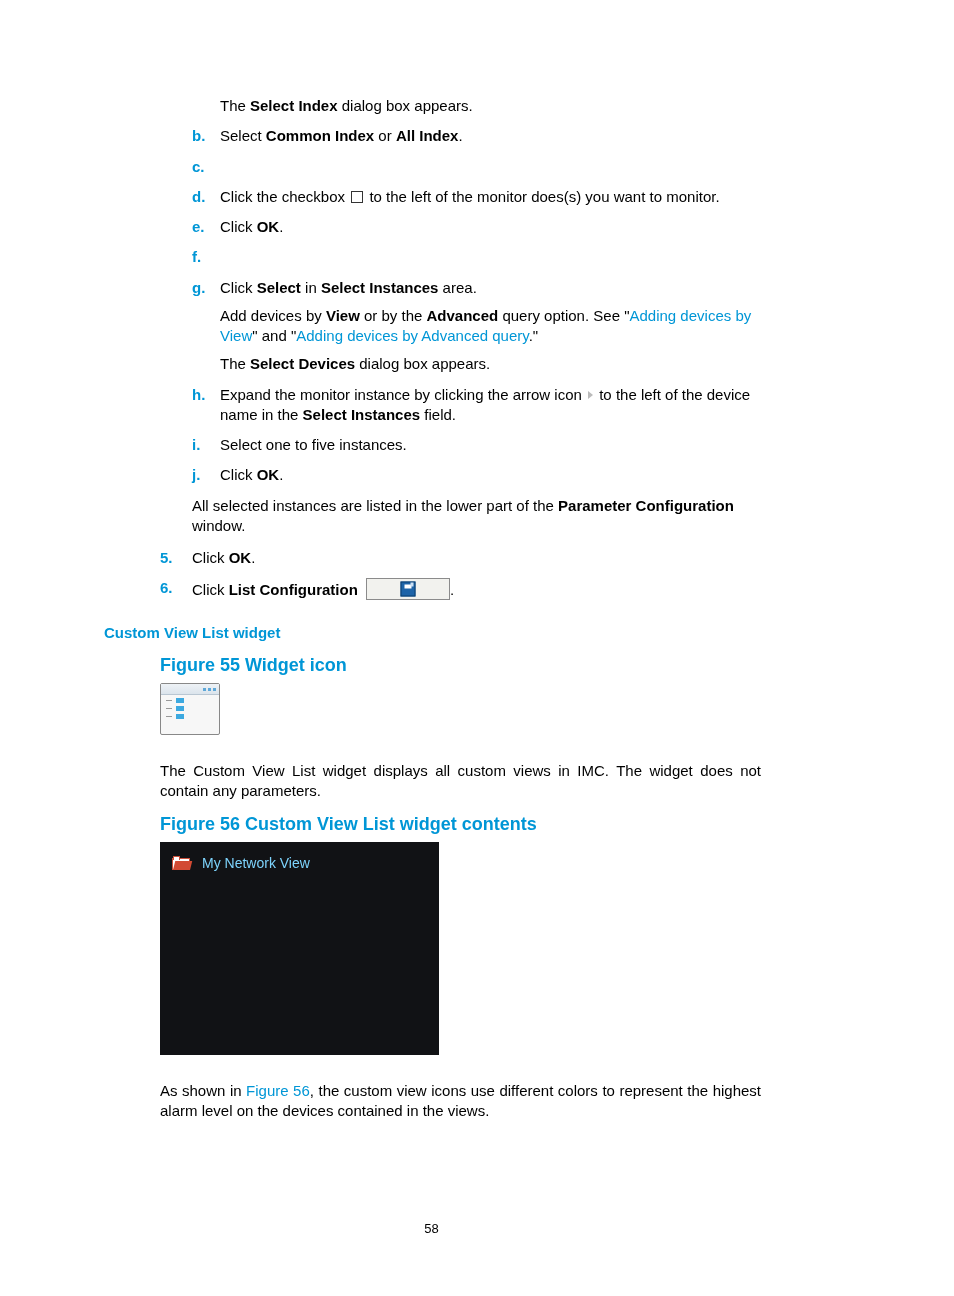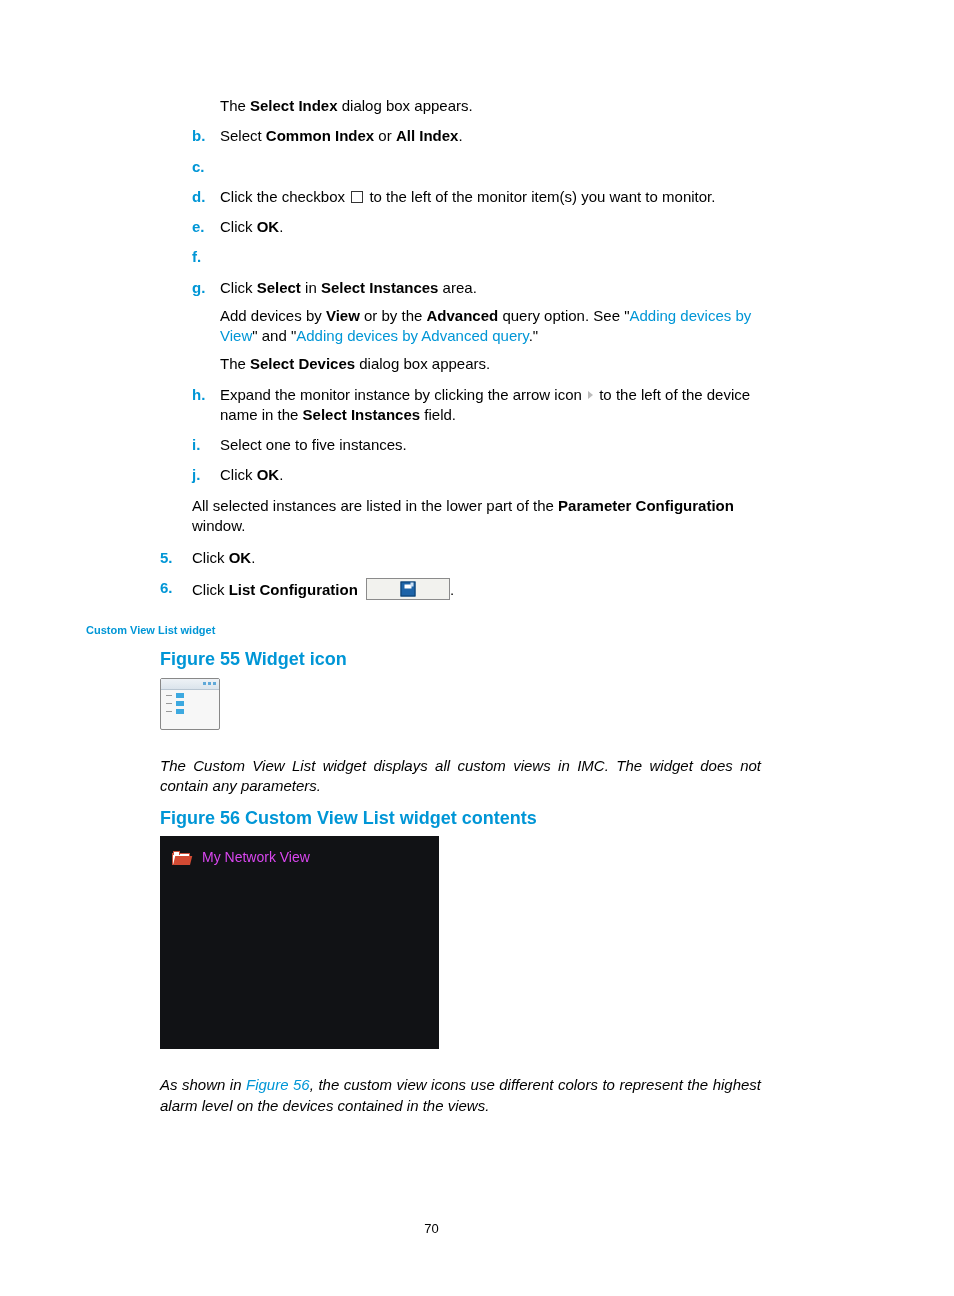--- a/index.html
+++ b/index.html
@@ -104,22 +104,22 @@
   }
   .save-btn-slot {
     position: absolute;
     right: 1px; top: 0;
     width: 3px; height: 4px;
     background: #cbe0f3;
   }
   .h3 {
     color: #0096d6;
     font-weight: 700;
-    font-size: 11px;
-    margin: 22px 0 8px 0;
+    font-size: 15px;
+    margin: 22px 0 8px 18px;
   }
   .fig-caption {
     color: #0096d6;
     font-weight: 700;
     font-size: 18px;
     margin: 10px 0 6px 0;
     padding-left: 74px;
   }
   .fig55-wrap {
     padding-left: 74px;
@@ -155,21 +155,20 @@
   .widget-icon .dash {
     width: 6px; height: 1px; background: #999;
   }
   .widget-icon .chip {
     width: 8px; height: 5px; background: #3da9e0;
   }
   .para {
     padding-left: 74px;
     margin: 0 16px 10px 0;
     text-align: justify;
-    font-style: italic;
   }
   .fig56-box {
     margin-left: 74px;
     width: 279px;
     height: 213px;
     background: #111215;
     position: relative;
   }
   .fig56-row {
     position: absolute;
@@ -201,21 +200,21 @@
   }
   .folder-front {
     position: absolute;
     left: 1px; bottom: 0;
     width: 17px; height: 9px;
     background: #d24a33;
     transform: skewX(-14deg);
     transform-origin: bottom left;
   }
   .fig56-text {
-    color: #d946ef;
+    color: #7dd3fc;
     font-size: 14px;
   }
   .page-num {
     position: absolute;
     bottom: 60px;
     left: 0; right: 0;
     text-align: center;
     font-size: 13px;
   }
   .after-list {
@@ -244,21 +243,21 @@
       </li>
       <li>
         <span class="marker">c.</span>
       </li>
       <li>
         <span class="marker">d.</span>
         <div class="item-body">
           <p>
             <span>Click the checkbox</span>
             <span class="checkbox-inline"></span>
-            <span>to the left of the monitor item(s) you want to monitor.</span>
+            <span>to the left of the monitor does(s) you want to monitor.</span>
           </p>
         </div>
       </li>
       <li>
         <span class="marker">e.</span>
         <div class="item-body">
           <p>Click <b>OK</b>.</p>
         </div>
       </li>
       <li>
@@ -361,14 +360,14 @@
         <div class="fig56-text">My Network View</div>
       </div>
     </div>
 
     <p class="para" style="margin-top:26px;">
       <span>As shown in </span><span class="link">Figure 56</span><span>, the custom view icons use different colors to represent the highest alarm level on the devices contained in the views.</span>
     </p>
 
   </div>
 
-  <div class="page-num">70</div>
+  <div class="page-num">58</div>
 </div>
 
 </body></html>

